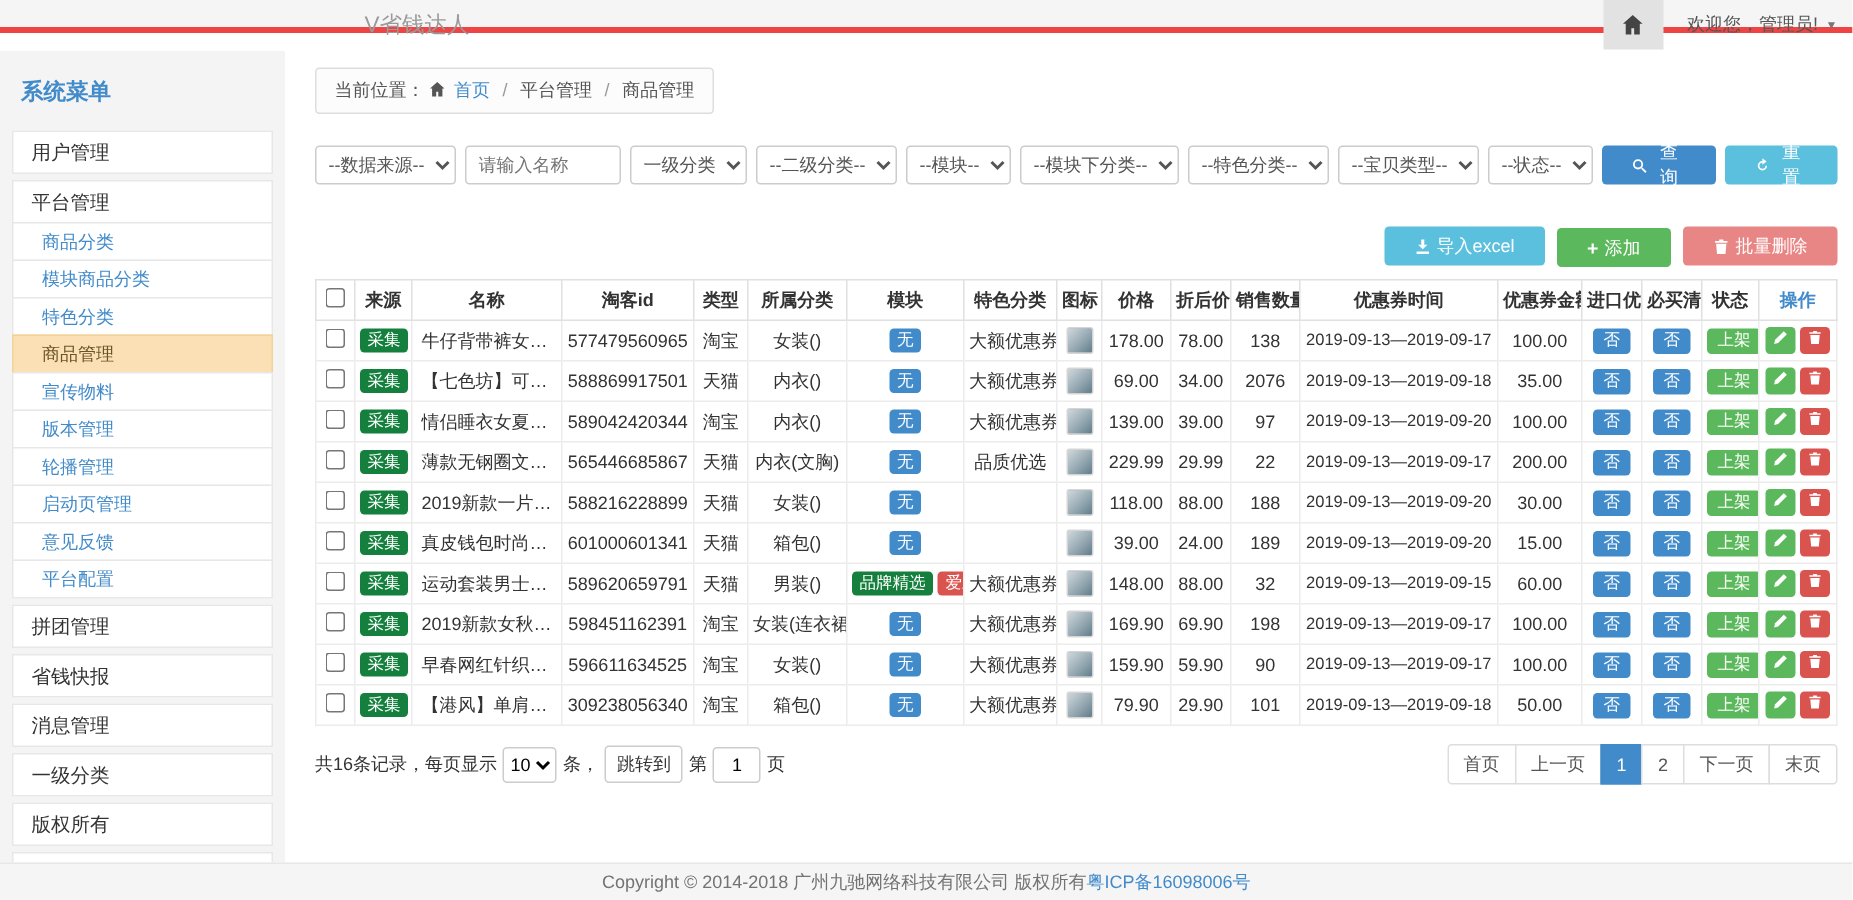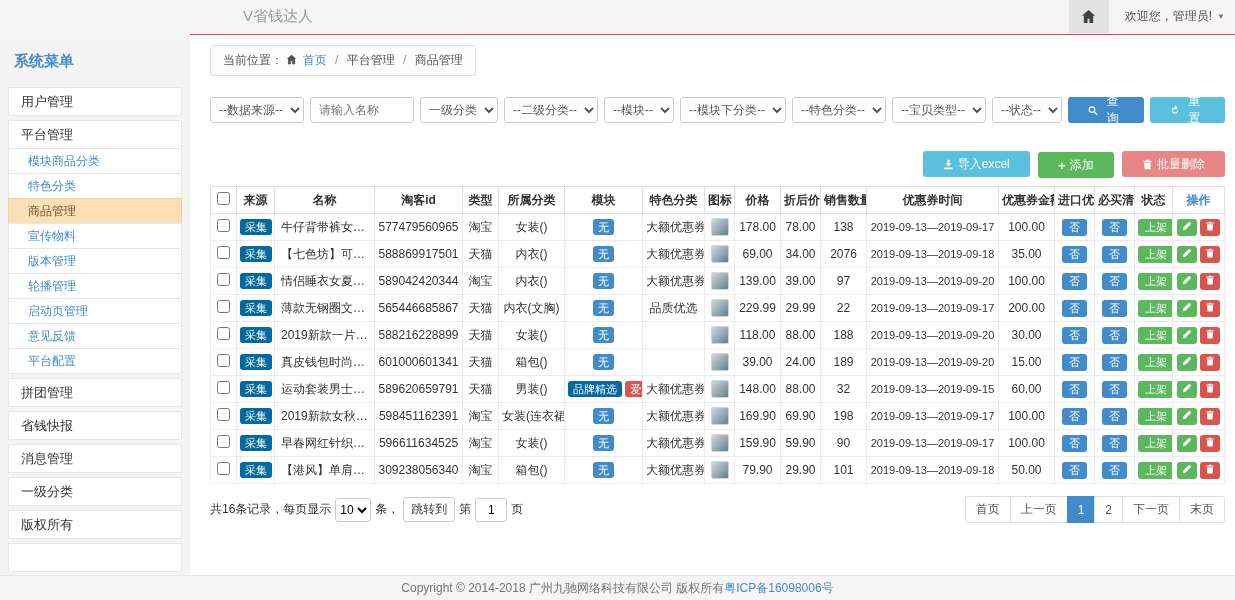--- a/index.html
+++ b/index.html
@@ -2,22 +2,22 @@
 <html><head>
 <meta charset="utf-8">
 <style>
   * { box-sizing: border-box; margin: 0; padding: 0; }
   html,body { width:1235px; height:600px; overflow:hidden; }
   body {
     font-family:"Liberation Sans","DejaVu Sans",sans-serif;
     font-size:12px; color:#333; background:#fff; position:relative;
   }
   
-  .topbar { position:absolute; top:0; left:0; right:0; height:35px;
-    background:#f5f5f5; border-bottom:1px solid #ef4444; }
+  .topbar { position:absolute; top:0; left:0; right:0; height:22px;
+    background:#f5f5f5; border-bottom:4px solid #ef4444; }
   .brand { position:absolute; left:243px; top:7px; font-size:15px; color:#9a9a9a; }
   .topbar-right { position:absolute; right:10px; top:0; height:33px; display:flex; align-items:center; }
   .home-box { width:40px; height:33px; background:#e2e2e2; display:flex; align-items:center; justify-content:center; cursor:pointer; }
   .welcome { margin-left:16px; color:#555; cursor:pointer; display:flex; align-items:center; gap:5px; }
   .welcome .caret { font-size:8px; color:#777; }
   
   .sidebar { position:absolute; top:34px; left:0; width:190px; bottom:25px;
     background:#f4f4f4; padding:8px 8px 0 8px; overflow:hidden; }
   .sidebar-title { color:#428bca; font-size:15px; font-weight:bold; padding:10px 6px 12px 6px; }
   .menu-item { background:#fff; border:1px solid #e7e7e7; padding:0 12px; cursor:pointer; overflow:hidden; white-space:nowrap; }
@@ -49,21 +49,21 @@
   .plus-glyph { font-weight:bold; font-size:13px; }
   
   table { width:100%; border-collapse:collapse; table-layout:fixed; }
   th, td { border:1px solid #ececec; text-align:center; height:27px; padding:2px 3px;
     overflow:hidden; white-space:nowrap; }
   thead th { border-color:#e0e0e0; font-weight:bold; color:#333; background:#fff; font-size:12px; }
   thead th.op-head { color:#428bca; }
   td.cell-name { text-align:left; text-overflow:ellipsis; padding-left:6px; }
   td.cell-time { font-size:11px; }
   .badge { display:inline-block; color:#fff; font-size:11px; padding:1px 5px; border-radius:3px; line-height:14px; }
-  .badge-orange { background:#0369a1; }
+  .badge-orange { background:#15803d; }
   .badge-blue { background:#428bca; }
   .badge-red { background:#d9534f; }
   .thumb { display:inline-block; width:18px; height:18px; border-radius:2px;
     background:linear-gradient(135deg,#cfd8dc 0%,#90a4ae 60%,#607d8b 100%); border:1px solid #d5d5d5; vertical-align:middle; }
   .btn-xs { border:none; border-radius:3px; color:#fff; font-size:11px; padding:2px 7px;
     cursor:pointer; font-family:inherit; line-height:13px; }
   .btn-xs.blue { background:#428bca; }
   .btn-xs.green { background:#5cb85c; }
   .btn-xs.red { background:#d9534f; }
   .btn-xs.icon-only { padding:2px 5px; }
@@ -101,20 +101,21 @@
       <span class="caret">▼</span>
     </div>
   </div>
 </div>
 
 <div class="sidebar">
   <div class="sidebar-title">系统菜单</div>
   <div id="sidebar-menu">
       <div class="menu-item top">用户管理</div>
       <div class="menu-item top">平台管理</div>
+      <div class="menu-item sub">商品分类</div>
       <div class="menu-item sub">模块商品分类</div>
       <div class="menu-item sub">特色分类</div>
       <div class="menu-item sub active">商品管理</div>
       <div class="menu-item sub">宣传物料</div>
       <div class="menu-item sub">版本管理</div>
       <div class="menu-item sub">轮播管理</div>
       <div class="menu-item sub">启动页管理</div>
       <div class="menu-item sub">意见反馈</div>
       <div class="menu-item sub">平台配置</div>
       <div class="menu-item top">拼团管理</div>

